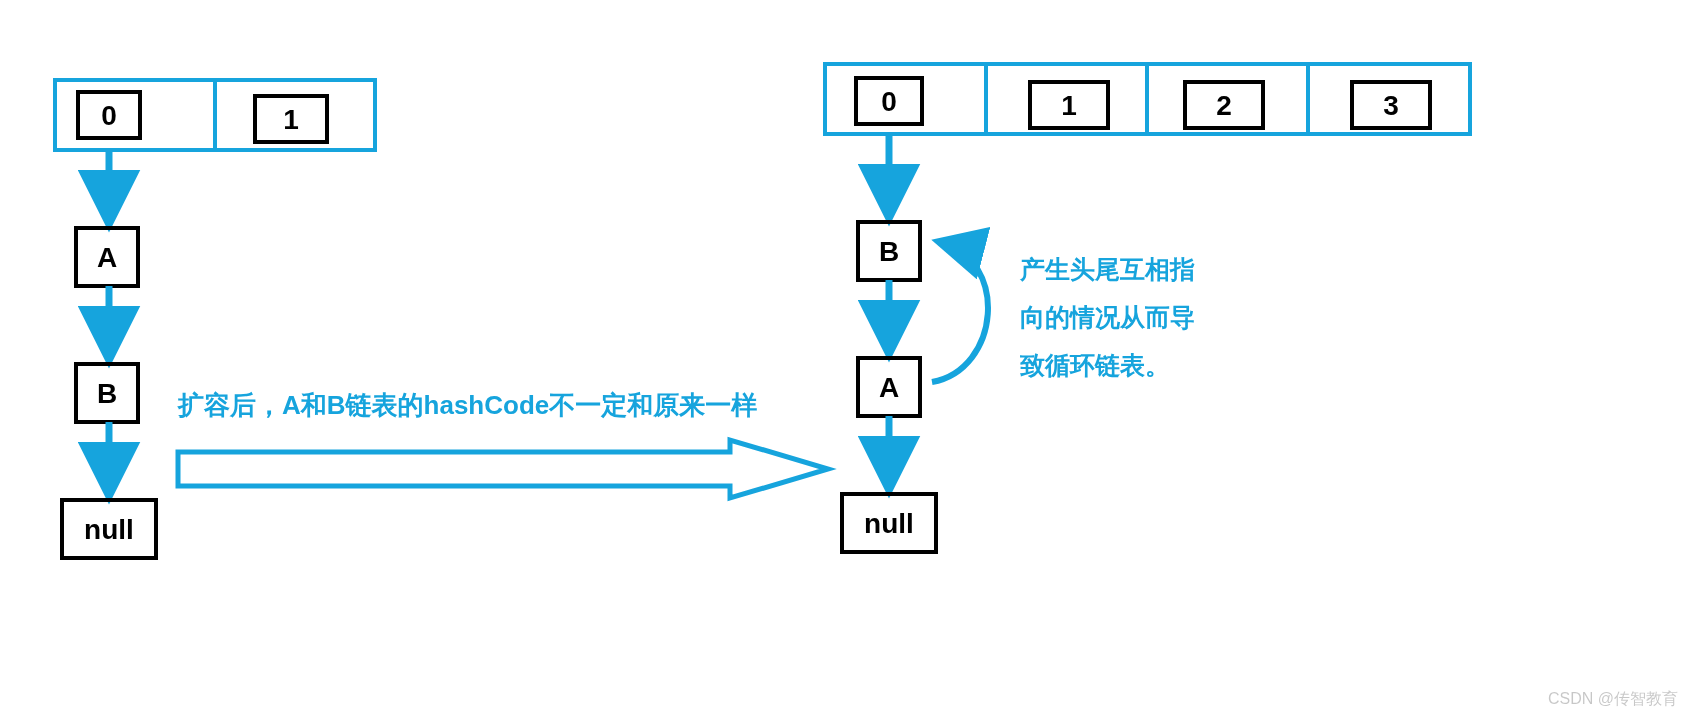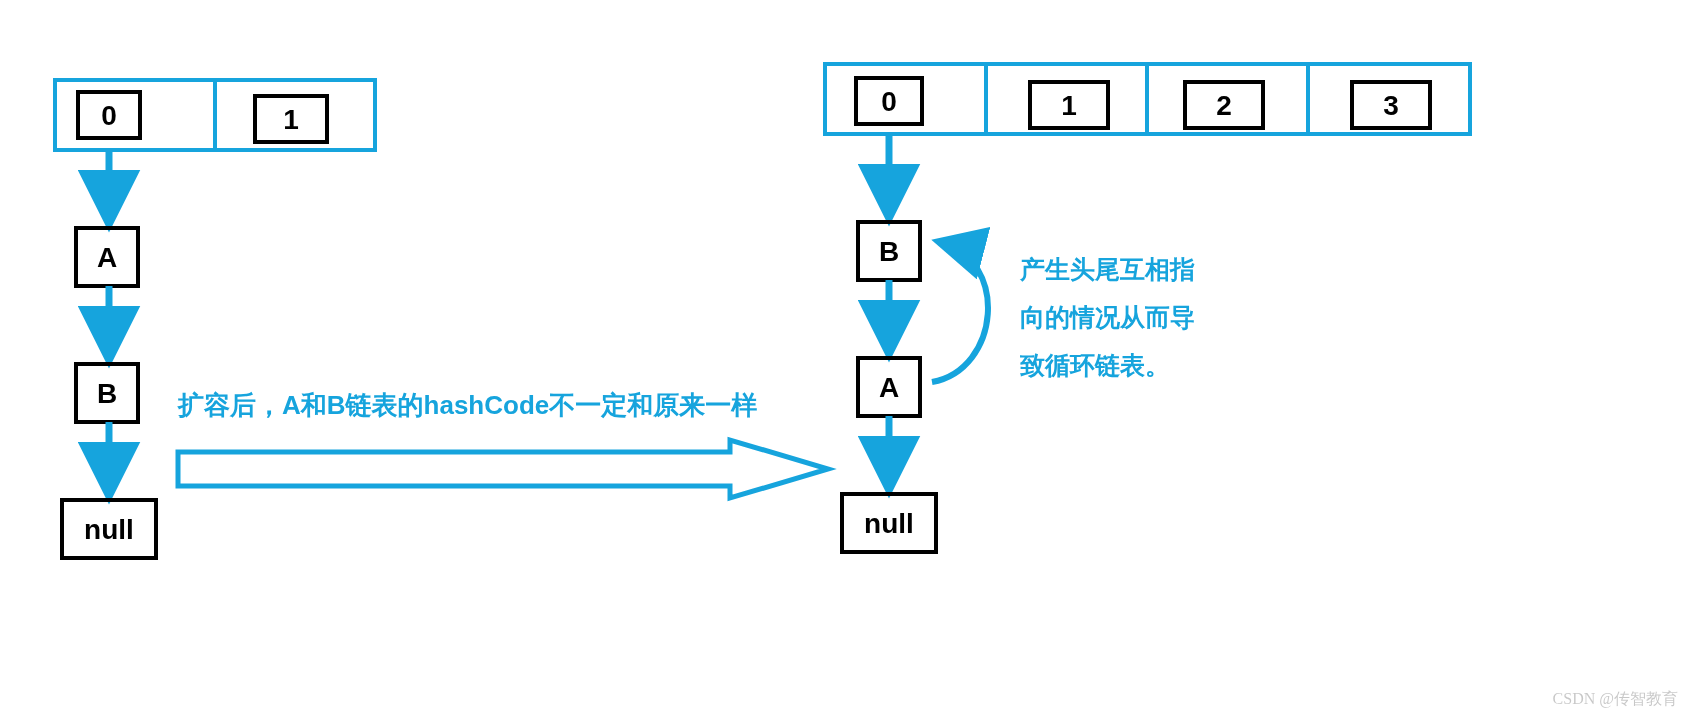--- a/index.html
+++ b/index.html
@@ -31,21 +31,21 @@
     font-weight: 700;
     font-size: 25px;
     fill: #16a4dd;
   }
   .wm {
     position: absolute;
     right: 18px;
     bottom: 10px;
     font-size: 16px;
     color: rgba(0,0,0,0.22);
-    font-family: Liberation Serif, serif;
+    font-family: Liberation Sans, sans-serif;
   }
 </style>
 </head>
 <body>
 
 <svg width="1696" height="720" viewBox="0 0 1696 720">
   <defs>
     <marker id="arrow-blue" viewBox="0 0 12 12" refX="10" refY="6" markerWidth="9" markerHeight="9" orient="auto-start-reverse">
       <path d="M 0 0 L 12 6 L 0 12 z" fill="#16a4dd"></path>
     </marker>

